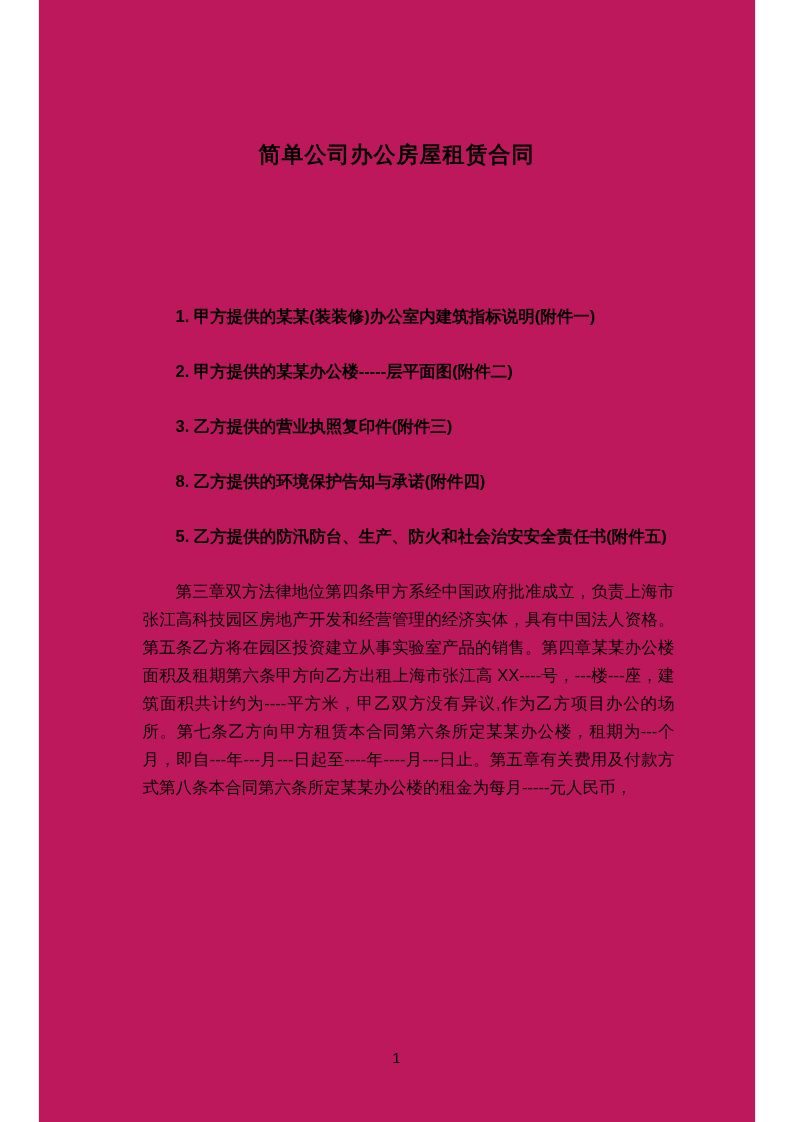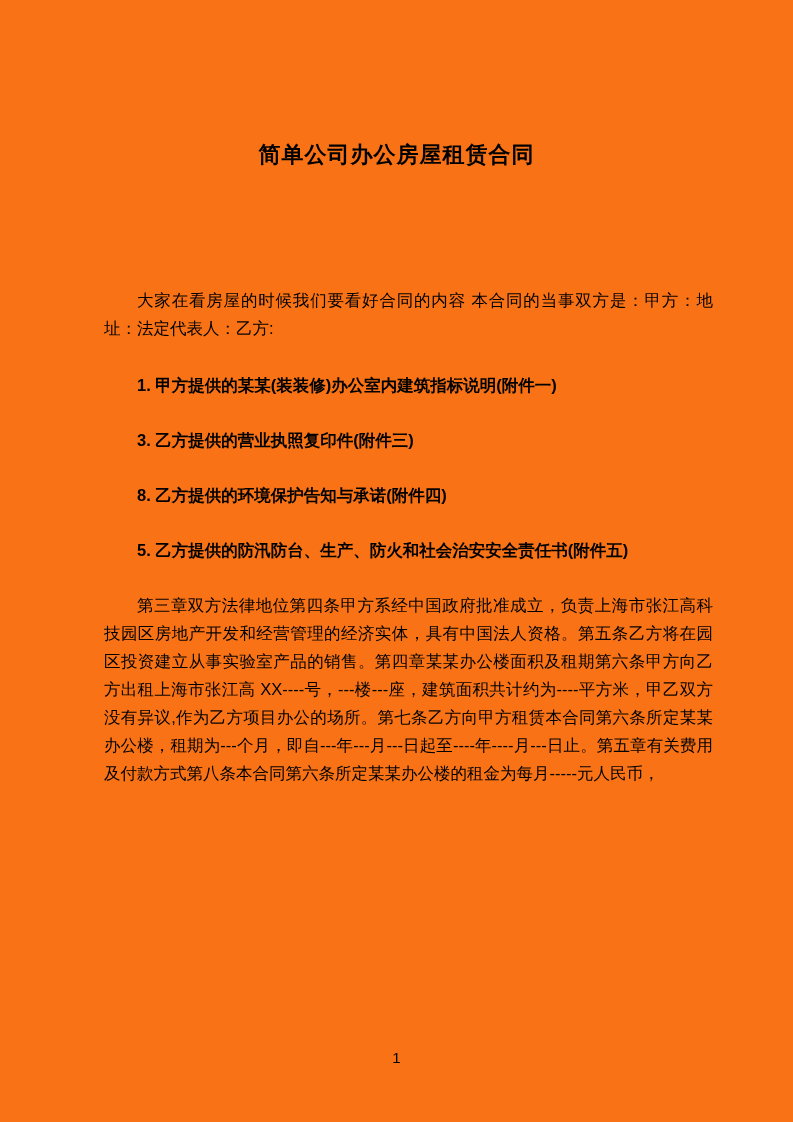--- a/index.html
+++ b/index.html
@@ -2,24 +2,24 @@
 <html lang="zh"><head>
 <meta charset="utf-8">
 <style>
   html, body {
     margin: 0;
     padding: 0;
     background: #ffffff;
   }
   .page {
     position: relative;
-    width: 793px;
+    width: 716px;
     height: 1122px;
     margin: 0 auto;
-    background: #f97316;
+    background: #be185d;
     box-sizing: border-box;
     padding: 140px 80px 0 104px;
     outline: 1px solid #e8e8e8;
     font-family: "Liberation Sans", "DejaVu Sans", sans-serif;
     color: #000000;
     overflow: hidden;
   }
   .doc-title {
     margin: 0 24px 0 0;           
     padding-bottom: 116px;
@@ -77,25 +77,25 @@
     color: #000000;
   }
 </style>
 </head>
 <body>
 
 <div class="page">
 
   <h1 class="doc-title">简单公司办公房屋租赁合同</h1>
 
-  <p class="body-par intro">大家在看房屋的时候我们要看好合同的内容 本合同的当事双方是：甲方：地址：法定代表人：乙方:</p>
 
 
   <ul class="attachments">
     <li>1. 甲方提供的某某(装装修)办公室内建筑指标说明(附件一)</li>
+    <li>2. 甲方提供的某某办公楼-----层平面图(附件二)</li>
     <li>3. 乙方提供的营业执照复印件(附件三)</li>
     <li>8. 乙方提供的环境保护告知与承诺(附件四)</li>
     <li>5. 乙方提供的防汛防台、生产、防火和社会治安安全责任书(附件五)</li>
   </ul>
 
   <p class="body-par closing">第三章双方法律地位第四条甲方系经中国政府批准成立，负责上海市张江高科技园区房地产开发和经营管理的经济实体，具有中国法人资格。第五条乙方将在园区投资建立从事实验室产品的销售。第四章某某办公楼面积及租期第六条甲方向乙方出租上海市张江高 XX----号，---楼---座，建筑面积共计约为----平方米，甲乙双方没有异议,作为乙方项目办公的场所。第七条乙方向甲方租赁本合同第六条所定某某办公楼，租期为---个月，即自---年---月---日起至----年----月---日止。第五章有关费用及付款方式第八条本合同第六条所定某某办公楼的租金为每月-----元人民币，</p>
 
   <div class="footer">
     <span class="page-number">1</span>
   </div>

